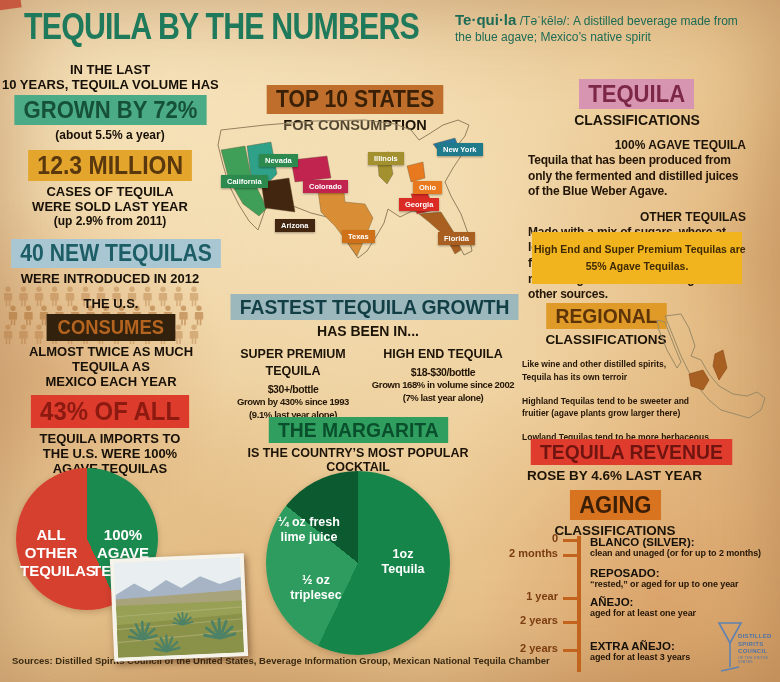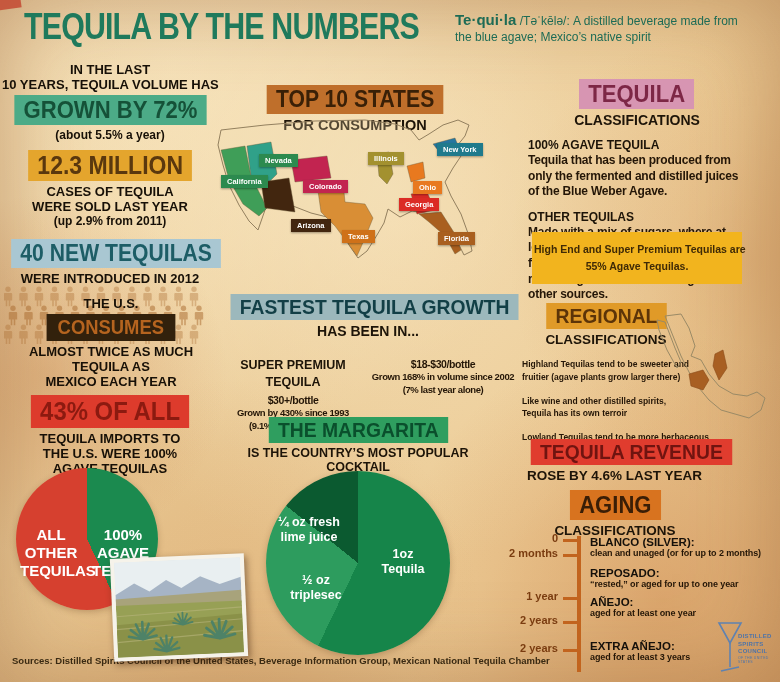--- a/index.html
+++ b/index.html
@@ -71,35 +71,35 @@
         white-space:nowrap;box-shadow:0 1px 2px rgba(0,0,0,.35);}
   #chip-ca{left:6px;top:57px;}  #chip-nv{left:44px;top:36px;}
   #chip-co{left:88px;top:62px;} #chip-az{left:60px;top:101px;}
   #chip-tx{left:127px;top:112px;} #chip-il{left:153px;top:34px;}
   #chip-oh{left:198px;top:63px;} #chip-ny{left:222px;top:25px;}
   #chip-ga{left:184px;top:80px;} #chip-fl{left:223px;top:114px;}
 
   #growth{left:218px;top:291px;width:300px;}
   #growth .hl{background:#9cb8bc;color:#123f46;font-size:21px;}
   #growth .sub{font-size:14px;font-weight:bold;}
-  #growth .cols{display:flex;margin-top:18px;}
+  #growth .cols{display:flex;margin-top:7px;}
   #growth .col{flex:1;line-height:1.35;}
   #growth .col h4{margin:0 0 2px 0;font-size:12.5px;}
   #growth .col div{font-size:9.5px;font-weight:bold;letter-spacing:-0.4px;color:#241607;}
   #growth .col .price{font-size:10.5px;}
 
   #margarita{left:228px;top:414px;width:260px;}
   #margarita .hl{background:#2f9e5f;color:#0a4f2c;font-size:21px;}
   #margarita .sub{font-size:12.5px;font-weight:bold;}
 
   #teqclass{left:528px;top:76px;width:218px;}
   #teqclass .hl{background:#d795b2;color:#7d2746;font-size:24px;}
   #teqclass .sub{font-size:14px;font-weight:bold;}
   #teqclass .sec{text-align:left;margin-top:10px;}
-  #teqclass .sec h4{margin:0 0 1px 0;font-size:12px;}
+  #teqclass .sec h4{margin:0 0 1px 0;font-size:12px;text-align:right;}
   #teqclass .sec p{margin:0;font-size:12px;font-weight:bold;letter-spacing:-0.2px;line-height:1.3;color:#241607;}
 
   #callout{left:532px;top:232px;width:206px;padding:9px 2px;background:#f2b41e;color:#3f2a06;
            font-size:10.5px;font-weight:bold;text-align:center;line-height:1.6;white-space:pre;}
 
   #regional{left:522px;top:300px;width:168px;}
   #regional .hl{background:#e09a28;color:#5c3408;font-size:21px;}
   #regional .sub{font-size:13.5px;font-weight:bold;}
   #regional p{margin:11px 0 0 0;text-align:left;font-size:8.5px;font-weight:bold;line-height:1.5;white-space:pre;color:#241607;}
 
@@ -277,40 +277,41 @@
       <path d="M102,66 L128,64 L130,84 L150,86 L158,100 L150,120 L142,138 L132,124 L120,108 L106,94 Z" stroke="#6b5a3a" stroke-width=".4" fill="#d98e35"></path>
       <path d="M162,36 L174,34 L178,56 L172,66 L164,58 Z" stroke="#6b5a3a" stroke-width=".4" fill="#a3912f"></path>
       <path d="M192,48 L208,44 L210,60 L196,64 Z" stroke="#6b5a3a" stroke-width=".4" fill="#e8791f"></path>
       <path d="M218,26 L240,20 L244,30 L226,36 Z" stroke="#6b5a3a" stroke-width=".4" fill="#2577a0"></path>
       <path d="M196,76 L212,74 L220,92 L202,96 Z" stroke="#6b5a3a" stroke-width=".4" fill="#db2b25"></path>
       <path d="M204,96 L226,94 L240,116 L246,132 L240,136 L230,118 L214,104 Z" stroke="#6b5a3a" stroke-width=".4" fill="#a95f1f"></path>
     </svg>
     <div class="chip" id="chip-ca" style="background: rgb(44, 138, 79);">California</div>
     <div class="chip" id="chip-nv" style="background: rgb(44, 138, 79);">Nevada</div>
     <div class="chip" id="chip-co" style="background: rgb(194, 36, 80);">Colorado</div>
-    <div class="chip" id="chip-az" style="background: rgb(66, 38, 15); margin-left: 16px;">Arizona</div>
+    <div class="chip" id="chip-az" style="background: rgb(66, 38, 15);">Arizona</div>
     <div class="chip" id="chip-tx" style="background: rgb(207, 113, 25);">Texas</div>
     <div class="chip" id="chip-il" style="background: rgb(163, 145, 47);">Illinois</div>
     <div class="chip" id="chip-oh" style="background: rgb(232, 121, 31);">Ohio</div>
     <div class="chip" id="chip-ny" style="background: rgb(31, 122, 140);">New York</div>
     <div class="chip" id="chip-ga" style="background: rgb(219, 43, 37);">Georgia</div>
     <div class="chip" id="chip-fl" style="background: rgb(169, 95, 31);">Florida</div>
   </div>
 
   <div class="abs ctr" id="growth">
     <div class="hl">FASTEST TEQUILA GROWTH</div>
     <div class="sub">HAS BEEN IN...</div>
     <div class="cols">
       <div class="col">
         <h4>SUPER PREMIUM TEQUILA</h4>
         <div class="price">$30+/bottle</div>
         <div>Grown by 430% since 1993</div>
         <div>(9.1% last year alone)</div>
       </div>
       <div class="col">
+        <h4>HIGH END TEQUILA</h4>
         <div class="price">$18-$30/bottle</div>
         <div>Grown 168% in volume since 2002</div>
         <div>(7% last year alone)</div>
       </div>
     </div>
   </div>
 
   <div class="abs ctr" id="margarita">
     <div class="hl">THE MARGARITA</div>
     <div class="sub">IS THE COUNTRY’S MOST POPULAR COCKTAIL</div>
@@ -337,24 +338,24 @@
       <p>Made with a mix of sugars, where at least 51% of these sugars must come from Blue Weber Agave, and the remaining 49% is made of sugars from other sources.</p>
     </div>
   </div>
 
   <div class="abs" id="callout">High End and Super Premium Tequilas are
 55% Agave Tequilas.</div>
 
   <div class="abs ctr" id="regional">
     <div class="hl">REGIONAL</div>
     <div class="sub">CLASSIFICATIONS</div>
+    <p>Like wine and other distilled spirits,
+Tequila has its own terroir</p>
     <p>Highland Tequilas tend to be sweeter and
 fruitier (agave plants grow larger there)</p>
-    <p>Like wine and other distilled spirits,
-Tequila has its own terroir</p>
     <p>Lowland Tequilas tend to be more herbaceous</p>
   </div>
 
   <div class="abs" id="mexmap">
     <svg viewBox="0 0 122 120" preserveAspectRatio="none">
       <path d="M10,4 L26,2 L34,16 L40,34 L36,44 L46,48 L54,62 L64,74 L78,82 L92,84 L102,80 L110,86 L106,98 L94,106 L80,102 L66,98 L54,88 L44,76 L34,60 L26,44 L18,24 Z" fill="none" stroke="#9a8a66" stroke-width="1"></path>
       <path d="M2,8 L10,10 L20,36 L26,50 L22,56 L12,38 L4,18 Z" fill="none" stroke="#9a8a66" stroke-width="1"></path>
       <path d="M34,62 L48,58 L54,68 L48,78 L36,74 Z" fill="#a85f22" stroke="#8a4a18" stroke-width=".6"></path>
       <path d="M60,42 L68,38 L72,56 L64,68 L58,54 Z" fill="#a85f22" stroke="#8a4a18" stroke-width=".6"></path>
     </svg>

